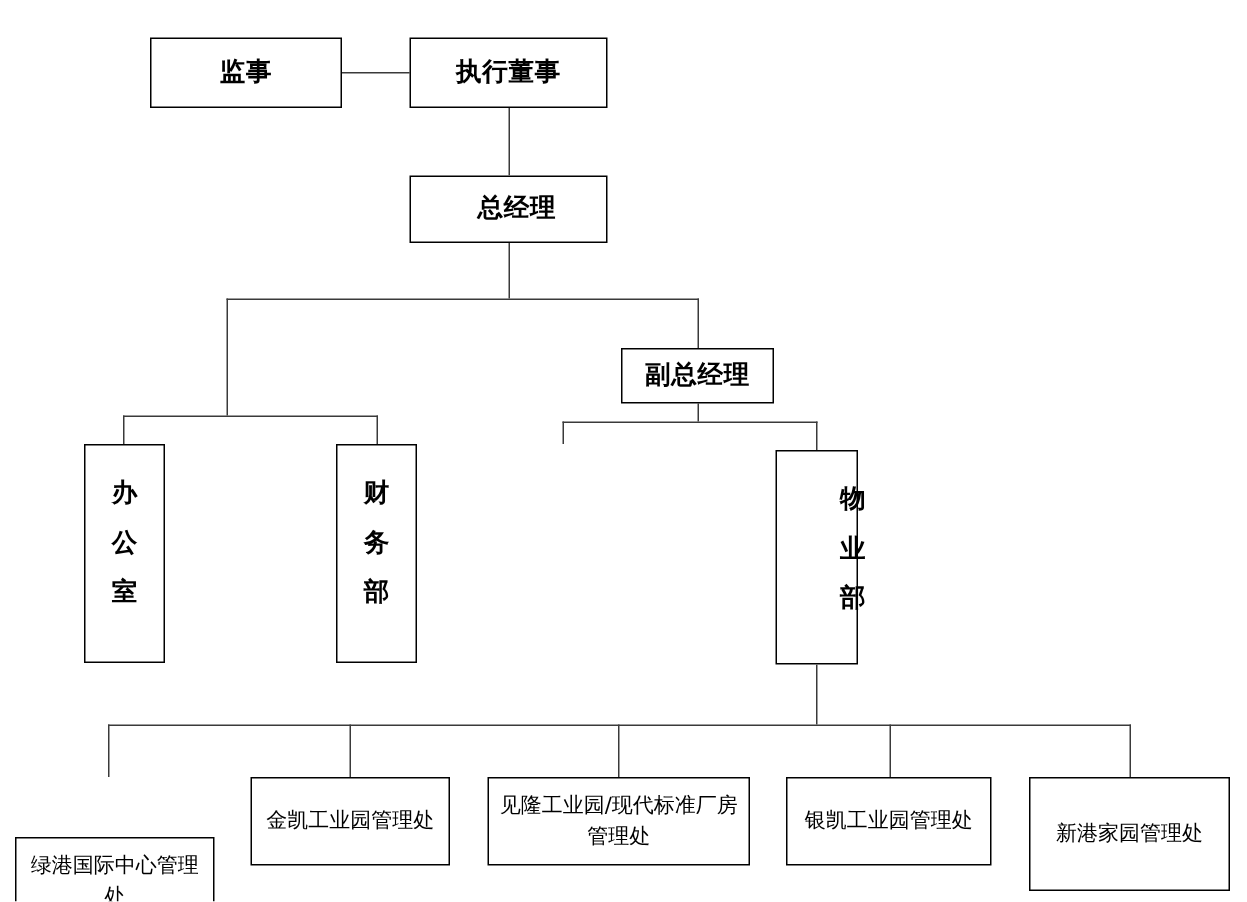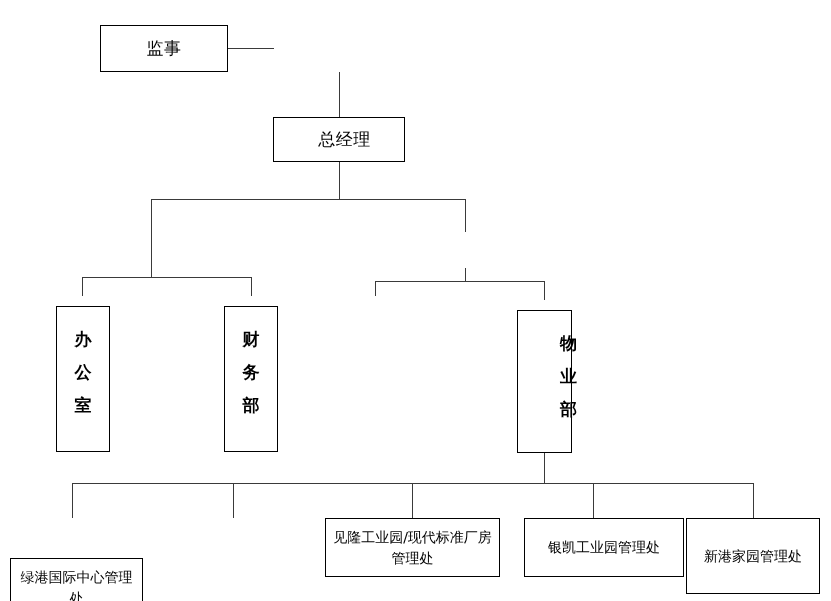--- a/index.html
+++ b/index.html
@@ -28,27 +28,26 @@
     z-index: 2;
   }
   .node-label {
     display: block;
     line-height: 1.35;
     letter-spacing: 0.5px;
   }
   
   .h-node .node-label {
     font-size: 17px;
-    font-weight: 400;
+    font-weight: 700;
   }
   
   .v-node {
     align-items: flex-start;
     padding-top: 16px;
-    margin-top: 10px;
   }
   .v-node .node-label {
     font-size: 17px;
     font-weight: 600;
     line-height: 1.95;
     writing-mode: horizontal-tb;
     width: 1em;
     word-break: break-all;
     white-space: normal;
   }
@@ -100,49 +99,58 @@
   <div class="connector v" style="left:72px; top:483px; height:35px;"></div>
   <div class="connector v" style="left:233px; top:483px; height:35px;"></div>
   <div class="connector v" style="left:412px; top:483px; height:35px;"></div>
   <div class="connector v" style="left:593px; top:483px; height:35px;"></div>
   <div class="connector v" style="left:753px; top:483px; height:35px;"></div>
 
   <div class="node h-node" style="left:100px; top:25px; width:128px; height:47px;">
     <span class="node-label">监事</span>
   </div>
 
+  <div class="node h-node" style="left:273px; top:25px; width:132px; height:47px;">
+    <span class="node-label">执行董事</span>
+  </div>
 
   <div class="node h-node" style="left:273px; top:117px; width:132px; height:45px;padding-left:11px;">
     <span class="node-label">总经理</span>
   </div>
 
+  <div class="node h-node" style="left:414px; top:232px; width:102px; height:37px;">
+    <span class="node-label">副总经理</span>
+  </div>
 
   <div class="node v-node" style="left:56px; top:296px; width:54px; height:146px;">
     <span class="node-label">办公室</span>
   </div>
 
   <div class="node v-node" style="left:224px; top:296px; width:54px; height:146px;">
     <span class="node-label">财务部</span>
   </div>
 
 
   <div class="node v-node" style="left:517px; top:300px; width:55px; height:143px;padding-left:48px;">
     <span class="node-label">物业部</span>
   </div>
 
   <div class="node leaf" style="left:10px; top:518px; width:133px; height:59px;margin-top:40px;">
     <span class="node-label">绿港国际中心管理处</span>
   </div>
 
+  <div class="node leaf" style="left:167px; top:518px; width:133px; height:59px;">
+    <span class="node-label">金凯工业园管理处</span>
+  </div>
 
   <div class="node leaf" style="left:325px; top:518px; width:175px; height:59px;">
     <span class="node-label">见隆工业园/现代标准厂房管理处</span>
   </div>
 
-  <div class="node leaf" style="left:524px; top:518px; width:160px; height:59px;">
+  <div class="node leaf" style="left:524px; top:518px; width:137px; height:59px;">
     <span class="node-label">银凯工业园管理处</span>
   </div>
 
   <div class="node leaf" style="left:686px; top:518px; width:134px; height:76px;">
     <span class="node-label">新港家园管理处</span>
   </div>
 
 </div>
 
 </body></html>

